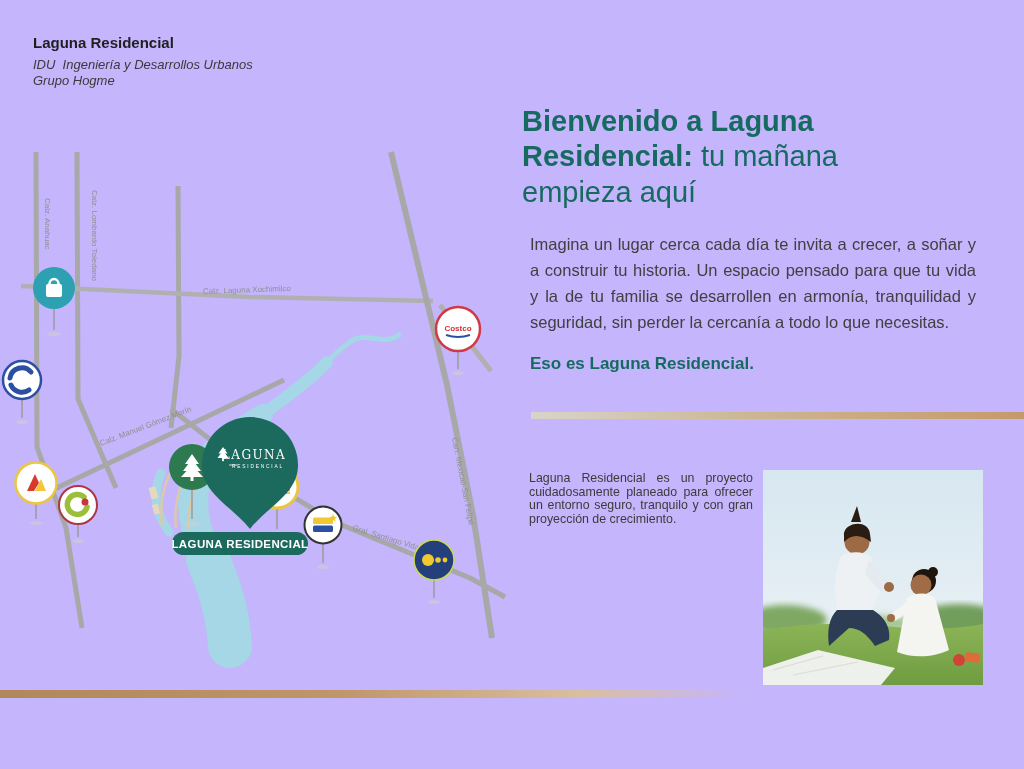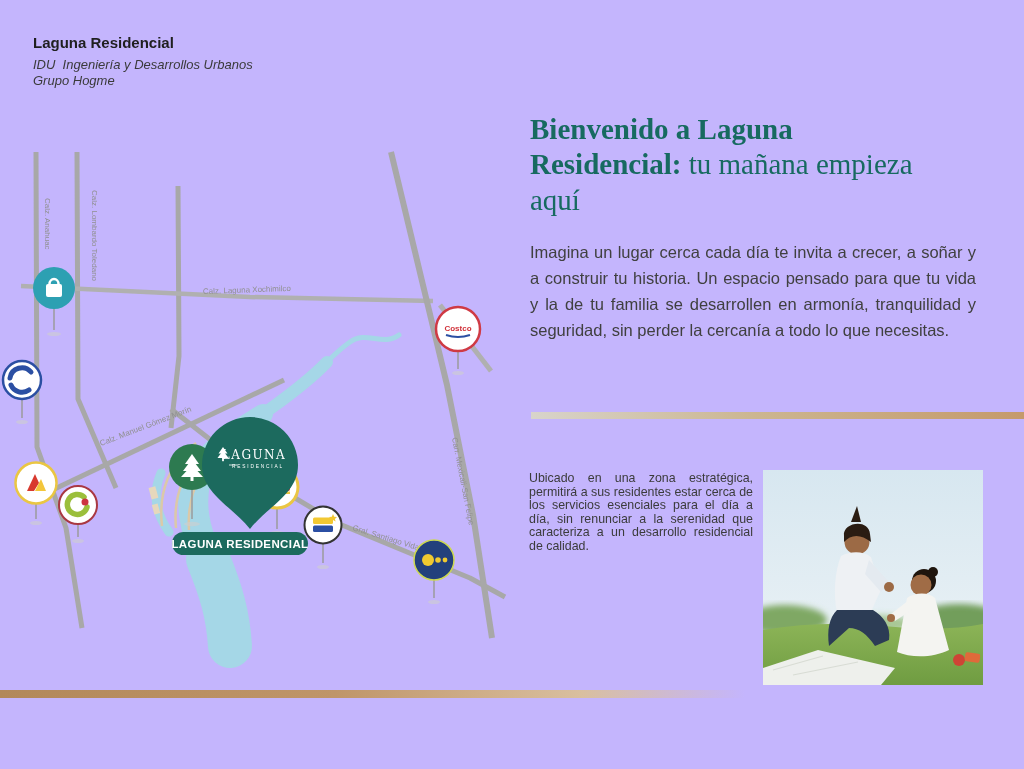--- a/index.html
+++ b/index.html
@@ -5,21 +5,21 @@
   html,body{margin:0;padding:0;background:#ffffff;}
   .canvas{position:relative;width:1024px;height:769px;background:#c4b5fd;overflow:hidden;
           font-family:"Liberation Sans",sans-serif;}
   
   .hdr{position:absolute;left:33px;top:34px;color:#222;}
   .hdr .title{font-size:15px;font-weight:bold;color:#1f1f1f;margin:0 0 6px 0;}
   .hdr .sub{font-size:13px;font-style:italic;color:#3a3a3a;line-height:16px;margin:0;}
   .ws-pre{white-space:pre;}
   
   .hero{position:absolute;left:522px;top:104px;width:400px;}
-  .hero h1{margin:8px;font-size:29px;line-height:1.22;color:#176a60;font-weight:400;font-family:Liberation Serif, serif;}
+  .hero h1{margin:0;font-size:29px;line-height:1.22;color:#176a60;font-weight:400;}
   .hero h1 .b{font-weight:700;}
   .hero .body{margin:22px 0 0 8px;width:446px;font-size:16.5px;line-height:1.57;
               color:#404040;text-align:justify;}
   .hero .tagline{margin:18px 0 0 8px;font-size:17px;font-weight:bold;color:#176a60;}
   .divider{position:absolute;left:531px;top:412px;width:493px;height:7px;
            background:linear-gradient(90deg,#d8d4cb 0%,#ccb691 45%,#c59a6b 100%);}
   
   .about{position:absolute;left:529px;top:472px;width:224px;}
   .about p{margin:0;font-size:12.4px;line-height:13.6px;color:#3b3b3b;text-align:justify;}
   .about p + p{margin-top:21px;}
@@ -198,26 +198,27 @@
 
     <g>
       <rect x="172" y="532" width="136" height="23" rx="11.5" fill="#1c6a5e"></rect>
       <text class="banner-text" x="240" y="548" text-anchor="middle">LAGUNA RESIDENCIAL</text>
     </g>
   </svg>
 
   <section class="hero">
     <h1><span class="b">Bienvenido a Laguna Residencial:</span><span> tu mañana empieza aquí</span></h1>
     <p class="body">Imagina un lugar cerca cada día te invita a crecer, a soñar y a construir tu historia. Un espacio pensado para que tu vida y la de tu familia se desarrollen en armonía, tranquilidad y seguridad, sin perder la cercanía a todo lo que necesitas.</p>
+    <p class="tagline">Eso es Laguna Residencial.</p>
   </section>
 
   <div class="divider"></div>
 
   <section class="about">
-    <p>Ubicado en una zona estratégica, permitirá a sus residentes estar cerca de los servicios esenciales para el día a día, sin renunciar a la serenidad que caracteriza a un desarrollo residencial de calidad.</p>
+    <p>Laguna Residencial es un proyecto cuidadosamente planeado para ofrecer un entorno seguro, tranquilo y con gran proyección de crecimiento.</p>
   </section>
 
   <div class="photo">
     <svg width="220" height="215" viewBox="0 0 220 215">
       <defs>
         <linearGradient id="sky" x1="0" y1="0" x2="0" y2="1">
           <stop offset="0" stop-color="#d7e7f0"></stop>
             <stop offset="1" stop-color="#edf3f6"></stop>
         </linearGradient>
         <linearGradient id="grass" x1="0" y1="0" x2="0" y2="1">

